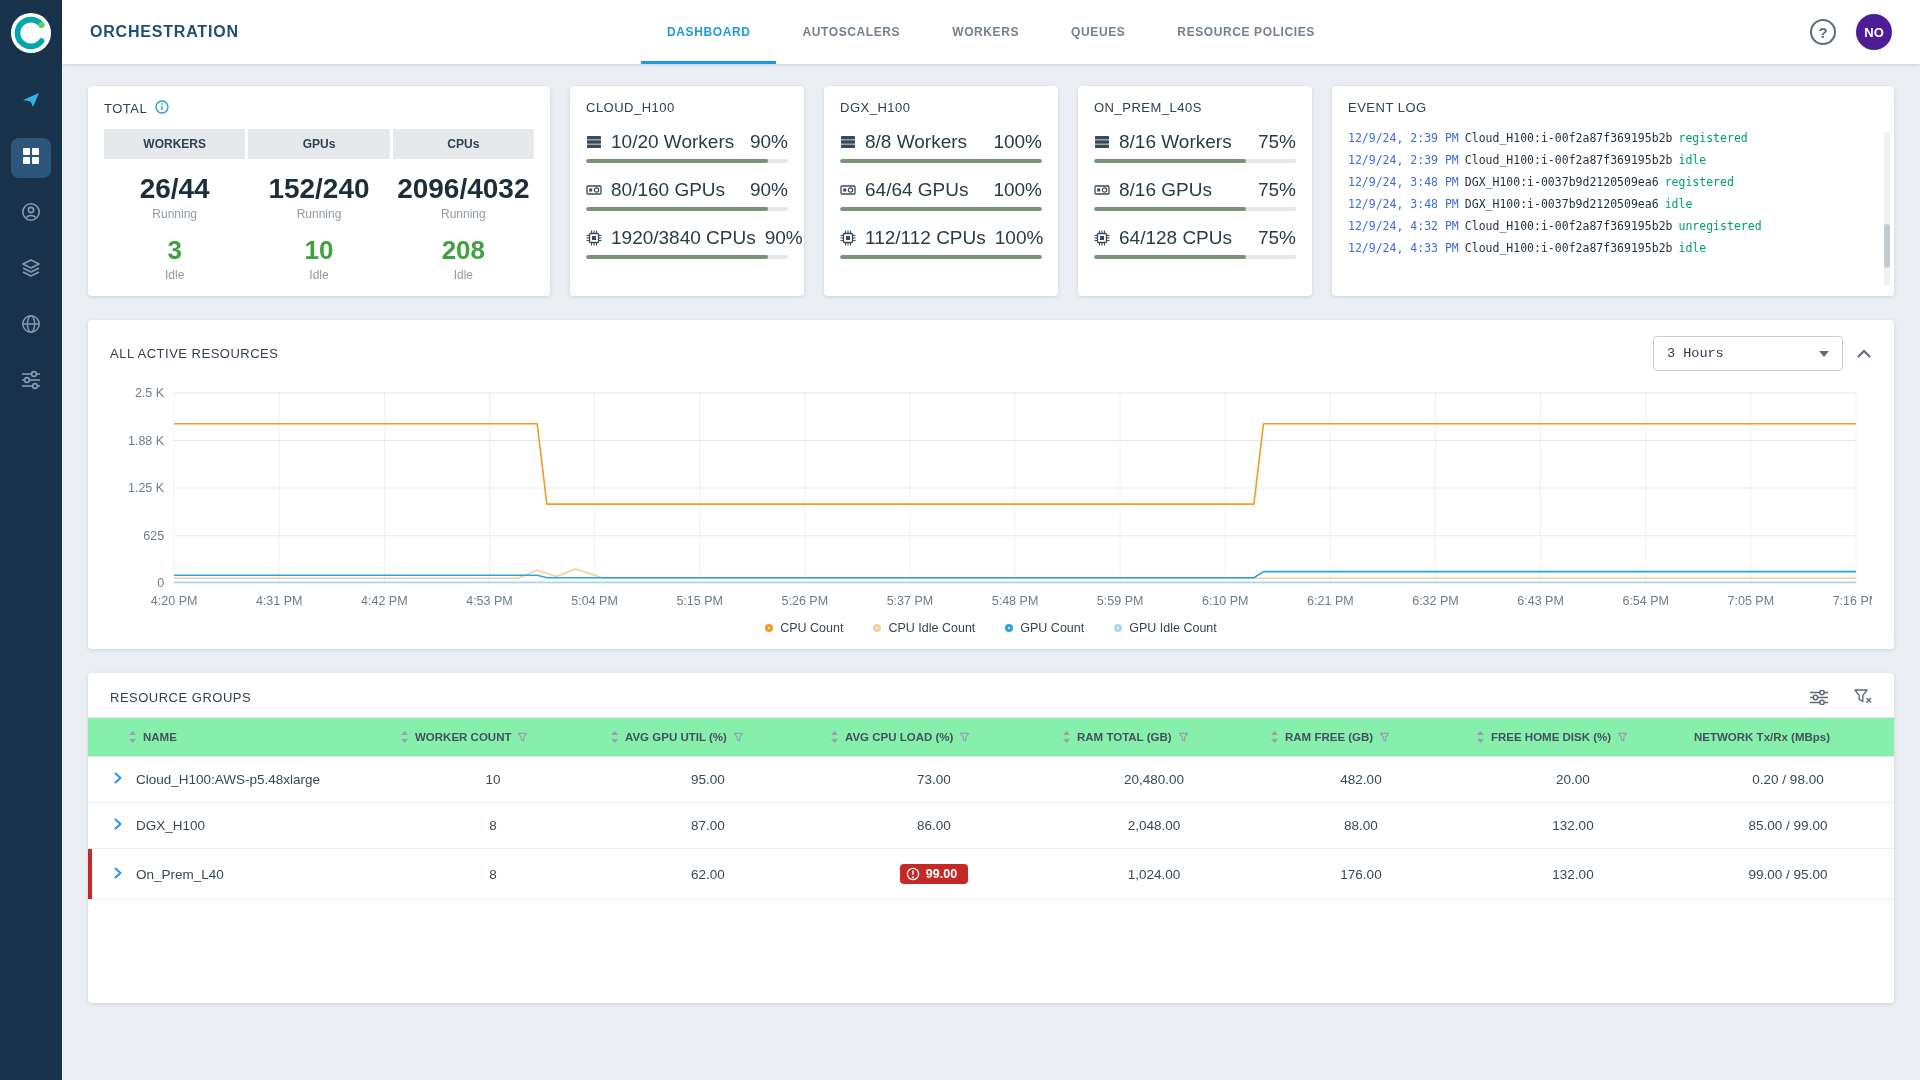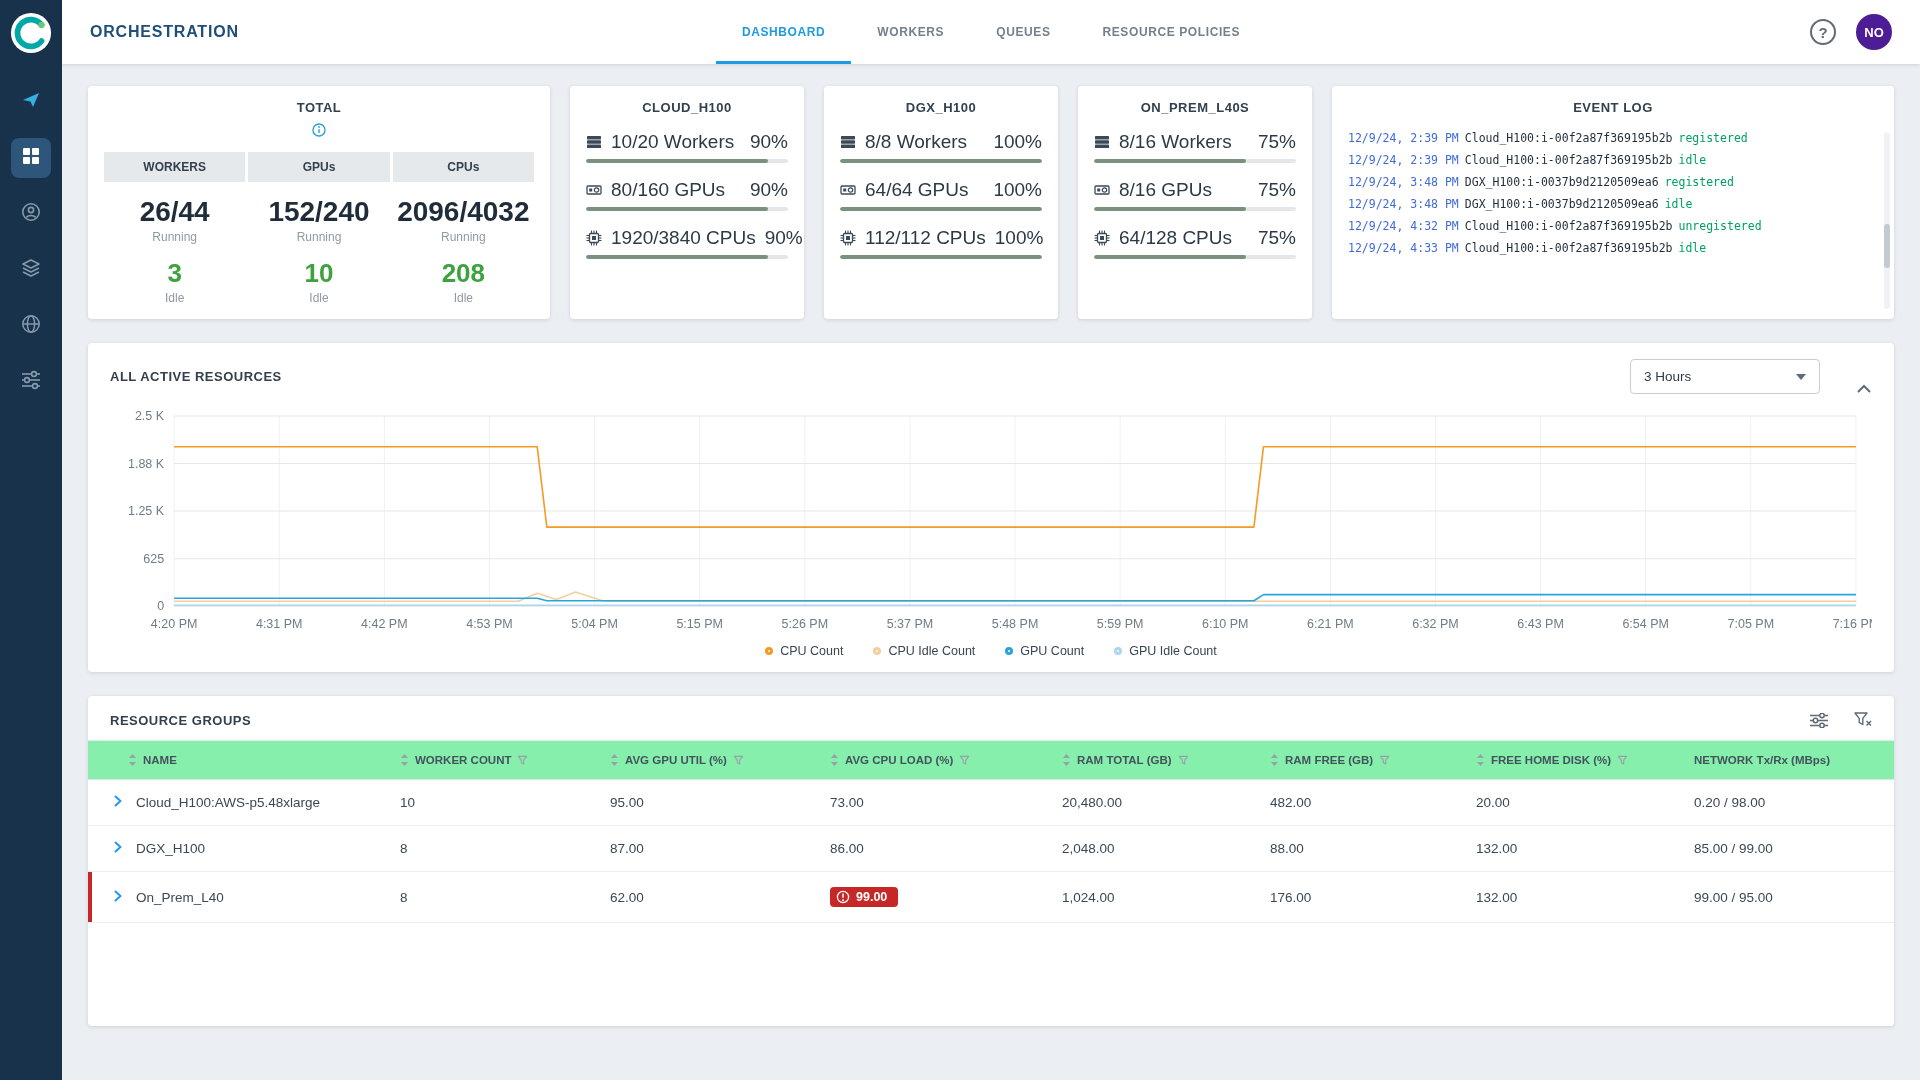--- a/index.html
+++ b/index.html
@@ -21,21 +21,21 @@
   .tabs { position:absolute; left:50%; transform:translateX(-50%); display:flex; height:100%; }
   .tab { padding:3px 26px 0; display:flex; align-items:center; font-size:12px; letter-spacing:.6px; color:#75808d; font-weight:700; cursor:pointer; border-bottom:3px solid transparent; white-space:nowrap; }
   .tab.active { color:#1e9be0; border-bottom-color:#1e9be0; }
   .topbar-right { margin-left:auto; display:flex; align-items:center; gap:20px; }
   .help-btn { width:26px; height:26px; border-radius:50%; border:2px solid #5f6b76; color:#5f6b76; font-weight:700; font-size:15px; display:flex; align-items:center; justify-content:center; cursor:pointer; }
   .avatar { width:36px; height:36px; border-radius:50%; background:#4c1d95; color:#fff; font-size:13px; font-weight:700; display:flex; align-items:center; justify-content:center; cursor:pointer; }
 
   
   .content { flex:1; padding:22px 26px; overflow:hidden; }
   .card { background:#fff; border-radius:4px; box-shadow:0 1px 4px rgba(0,0,0,.12); padding:14px 16px; }
-  .card-title { font-size:13px; font-weight:700; color:#33404d; letter-spacing:.5px; display:flex; align-items:center; gap:8px;flex-direction:column; }
+  .card-title { font-size:13px; font-weight:400; color:#33404d; letter-spacing:.5px; display:flex; align-items:center; gap:8px; }
 
   .cards-row { display:flex; gap:20px; margin-bottom:24px; align-items:stretch; }
 
   
   .total-card { width:462px; flex-shrink:0; }
   .total-grid { display:flex; gap:3px; margin-top:12px; }
   .total-col { flex:1; text-align:center; }
   .total-col-header { background:#e6e9ec; font-size:12px; font-weight:700; color:#33404d; padding:8px 0; }
   .total-running { font-size:28px; font-weight:700; color:#1f2d3a; margin-top:14px; }
   .total-sub { font-size:12px; color:#909aa4; margin-top:2px; }
@@ -56,40 +56,40 @@
   .log-entries { margin-top:12px; font-family:"DejaVu Sans Mono", monospace; font-size:11.5px; line-height:22px; white-space:nowrap; }
   .log-time { color:#3f6bd8; margin-right:6px; }
   .log-name { color:#1f2d3a; margin-right:6px; }
   .log-status { color:#00a065; }
   .log-scroll { position:absolute; right:4px; top:46px; bottom:10px; width:6px; background:#f0f2f4; border-radius:3px; cursor:pointer; }
   .log-thumb { position:absolute; top:92px; width:6px; height:44px; background:#c3cad0; border-radius:3px; }
 
   
   .chart-card { margin-bottom:24px; padding:16px 22px 14px; }
   .chart-header { display:flex; align-items:center; justify-content:space-between; }
-  .chart-header-right { display:flex; align-items:flex-end; gap:36px; }
+  .chart-header-right { display:flex; align-items:center; gap:13px;font-family:Liberation Mono, monospace; }
   .range-select { display:flex; align-items:center; justify-content:space-between; width:190px; border:1px solid #c8ced4; border-radius:4px; padding:9px 13px; font-size:13.5px; color:#2c3a47; cursor:pointer; background:#fff; }
   .caret { width:0; height:0; border-left:5px solid transparent; border-right:5px solid transparent; border-top:6px solid #5f6b76; }
   .collapse-btn { display:flex; cursor:pointer; }
   #resource-chart { width:100%; display:block; margin-top:10px; }
   #resource-chart text.ax { font-size:12.5px; fill:#6f7c87; font-family:"Liberation Sans", sans-serif; }
   .legend { display:flex; justify-content:center; gap:30px; margin-top:8px; }
   .legend-item { display:flex; align-items:center; gap:7px; font-size:12.5px; color:#39464f; cursor:pointer; }
   .legend-dot { width:8px; height:8px; border-radius:50%; border:3.5px solid #999; background:#fff; }
 
   
   .table-card { padding:0 0 6px; min-height:330px; }
   .table-top { display:flex; align-items:center; justify-content:space-between; padding:16px 22px 12px; }
   .table-actions { display:flex; align-items:center; gap:26px; }
   .ticon { display:flex; cursor:pointer; }
   table { width:100%; border-collapse:collapse; table-layout:fixed; }
   thead th { background:#86efac; border-top:1px solid #e7eaed; border-bottom:1px solid #e2e6e9; font-size:11.5px; font-weight:700; color:#44525f; padding:13px 12px; text-align:left; cursor:pointer; white-space:nowrap; }
   .th-inner { display:flex; align-items:center; gap:6px; }
   thead th.name-th { padding-left:40px; }
-  tbody td { padding:15px 12px; border-bottom:1px solid #eceff1; color:#3a4854; font-size:13.5px; white-space:nowrap; }
+  tbody td { padding:15px 12px; border-bottom:1px solid #eceff1; color:#3a4854; font-size:13.5px; white-space:nowrap;text-align:center; }
   tbody tr { cursor:pointer; }
   .name-cell { display:flex; align-items:center; gap:14px; padding-left:14px; }
   tr.alert-row td:first-child { box-shadow:inset 4px 0 0 #c62828; }
   .alert-badge { display:inline-flex; align-items:center; gap:6px; background:#c62828; color:#fff; font-size:12.5px; font-weight:700; border-radius:4px; padding:3px 11px 3px 6px; }
 </style>
 </head>
 <body>
 
 <div class="app">
 
@@ -158,20 +158,21 @@
       </span>
     </div>
   </aside>
 
   <div class="main">
 
     <header class="topbar">
       <div class="app-title">ORCHESTRATION</div>
       <nav class="tabs">
         <div class="tab active">DASHBOARD</div>
+        <div class="tab">AUTOSCALERS</div>
         <div class="tab">WORKERS</div>
         <div class="tab">QUEUES</div>
         <div class="tab">RESOURCE POLICIES</div>
       </nav>
       <div class="topbar-right">
         <div class="help-btn">?</div>
         <div class="avatar">NO</div>
       </div>
     </header>
 

